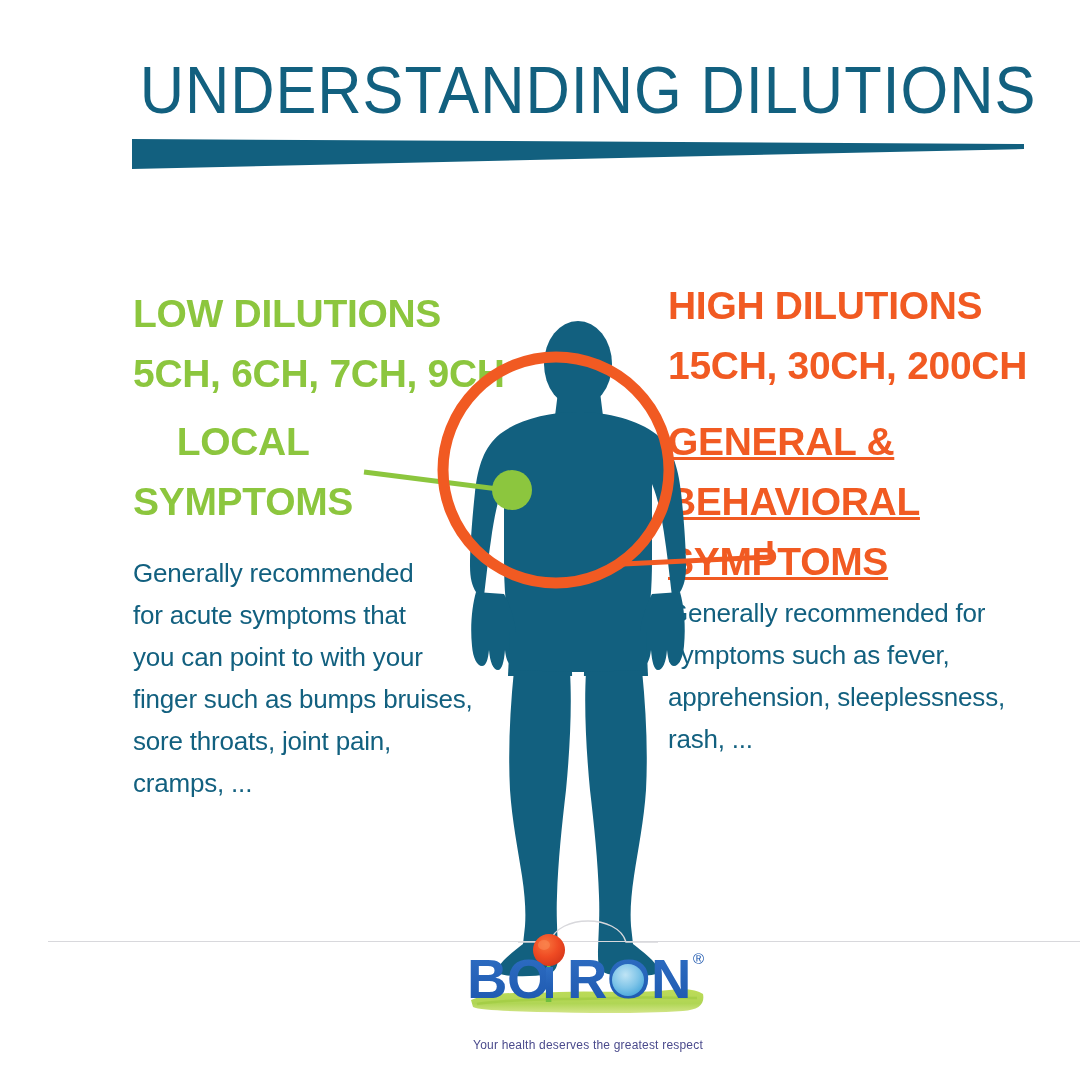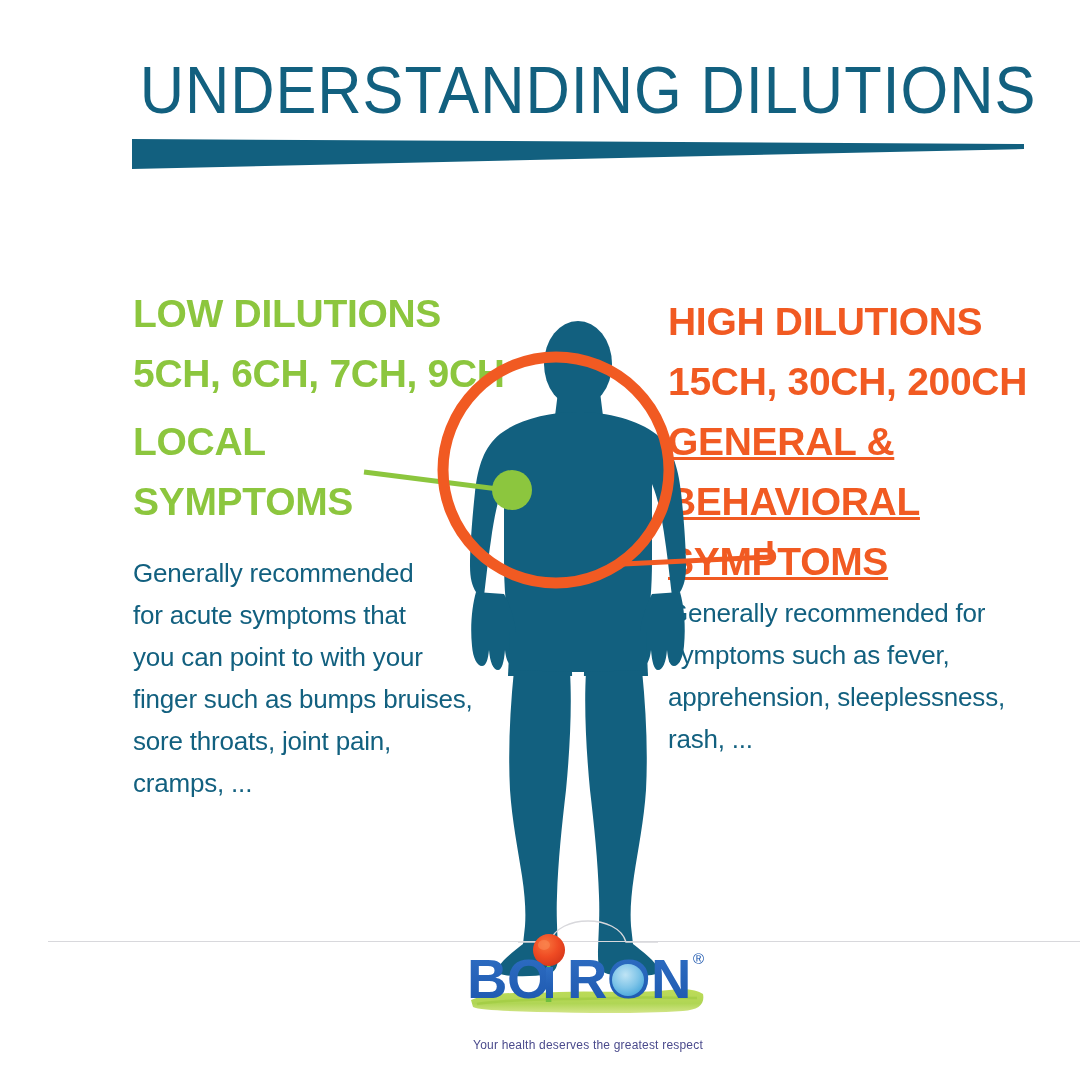--- a/index.html
+++ b/index.html
@@ -31,22 +31,22 @@
   .hdr{
     position:absolute;
     font-family:"Liberation Sans",sans-serif;
     font-weight:700;
     font-size:39px;
     line-height:60px;
     letter-spacing:-0.3px;
     white-space:pre-line;
   }
   .hdr-low{left:85px;top:284px;color:#8cc63e;}
-  .hdr-high{left:620px;top:292px;color:#f15a22;}
-  .hdr-local{left:85px;top:412px;color:#8cc63e;}
+  .hdr-high{left:620px;top:276px;color:#f15a22;}
+  .hdr-local{left:85px;top:412px;color:#8cc63e;text-align:center;}
   .hdr-general{left:620px;top:412px;color:#f15a22;text-decoration:underline;}
 
   
   .para{
     position:absolute;
     color:#12607f;
     font-family:"Liberation Sans",sans-serif;
     font-size:26px;
     line-height:42px;
     font-weight:400;

